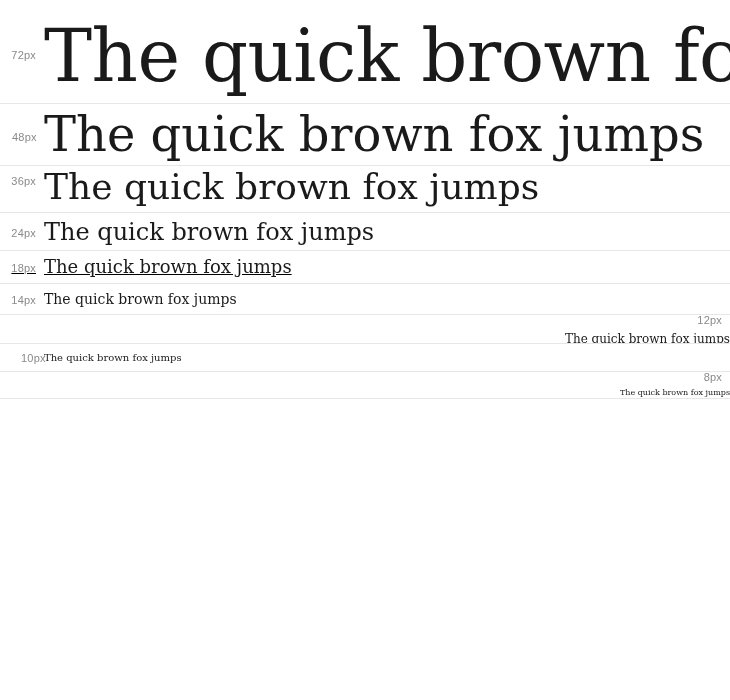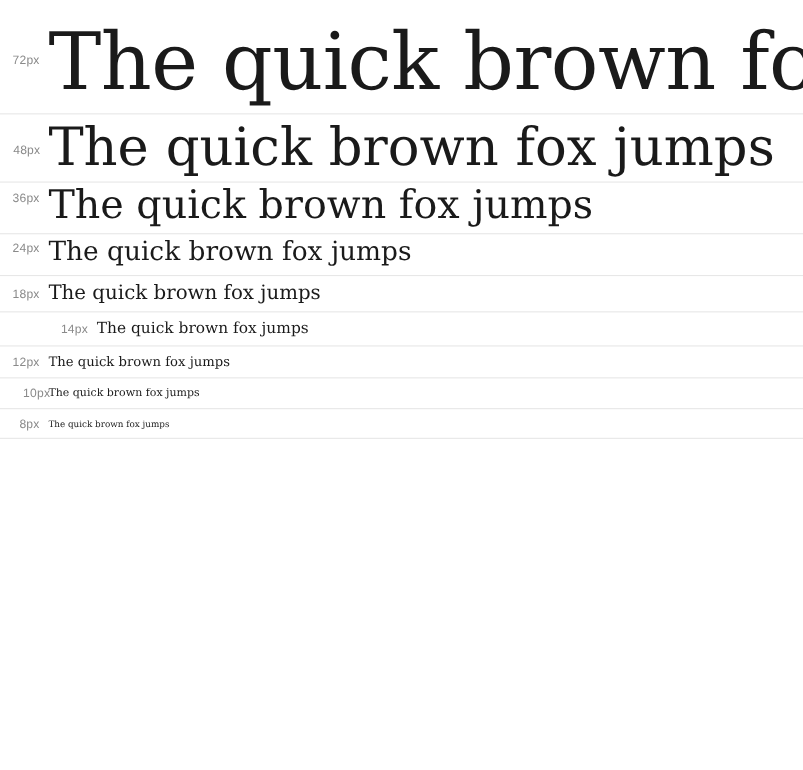--- a/index.html
+++ b/index.html
@@ -54,41 +54,41 @@
   .r72 .size-label { padding-bottom: 42px; }
 
   .r48 { height: 62px; }
   .r48 .sample { font-size: 48px; padding-bottom: 6px; }
   .r48 .size-label { padding-bottom: 22px; padding-left: 12px; }
 
   .r36 { height: 47px; align-items: center; }
   .r36 .sample { font-size: 36px; padding-bottom: 5px; }
   .r36 .size-label { padding-bottom: 16px; }
 
-  .r24 { height: 38px; align-items: center; }
+  .r24 { height: 38px; }
   .r24 .sample { font-size: 24px; padding-bottom: 5px; }
   .r24 .size-label { padding-bottom: 11px; }
 
-  .r18 { height: 33px; }
+  .r18 { height: 33px; text-decoration: underline; }
   .r18 .sample { font-size: 18px; padding-bottom: 6px; }
   .r18 .size-label { padding-bottom: 9px; }
 
   .r14 { height: 31px; }
   .r14 .sample { font-size: 14px; padding-bottom: 7px; }
-  .r14 .size-label { padding-bottom: 8px; margin-left: 44px; }
+  .r14 .size-label { padding-bottom: 8px; }
 
-  .r12 { height: 29px; }
+  .r12 { height: 29px; flex-direction: column; }
   .r12 .sample { font-size: 12px; padding-bottom: 7px; }
   .r12 .size-label { padding-bottom: 7px; }
 
   .r10 { height: 28px; }
   .r10 .sample { font-size: 10px; padding-bottom: 8px; }
   .r10 .size-label { padding-bottom: 7px; padding-left: 21px; }
 
-  .r8 { height: 27px; }
+  .r8 { height: 27px; flex-direction: column; }
   .r8 .sample { font-size: 8px; padding-bottom: 8px; }
   .r8 .size-label { padding-bottom: 6px; }
 </style>
 </head>
 <body>
 
 <div id="specimen">
 
   <div class="row r72">
     <div class="size-label">72px</div>

